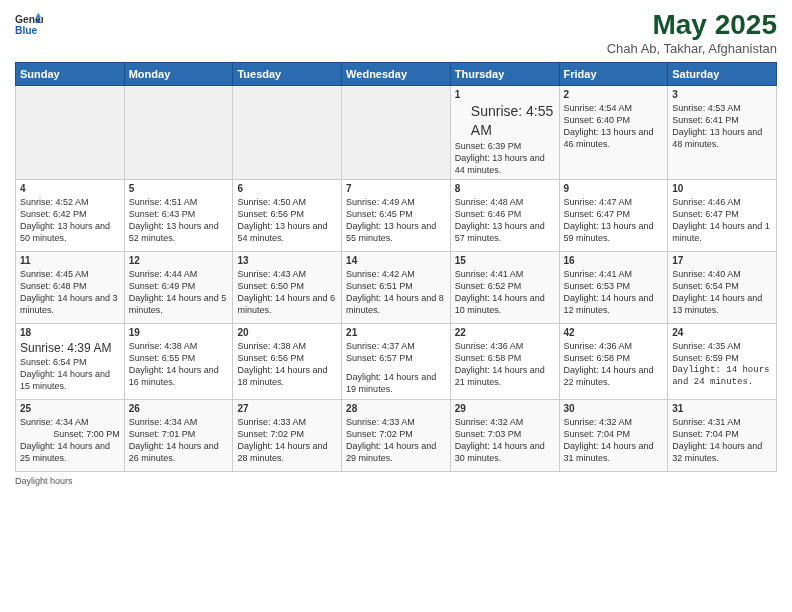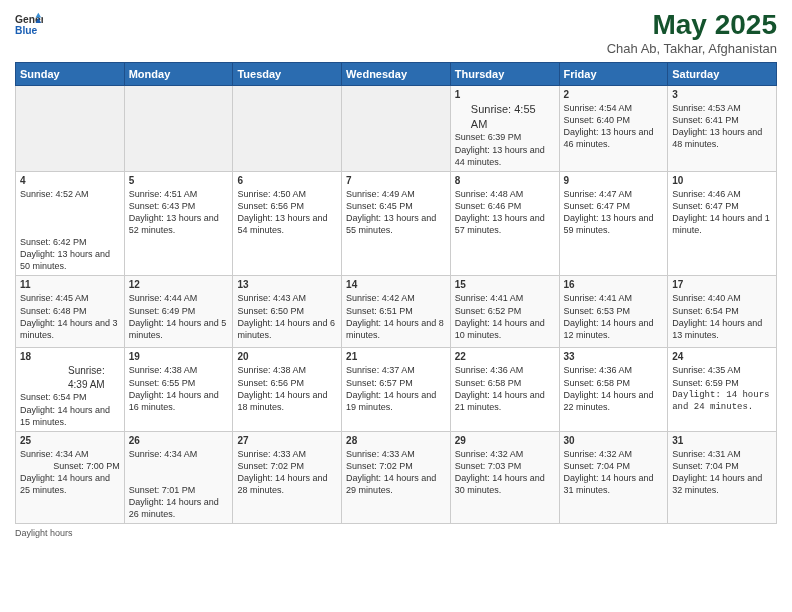--- a/index.html
+++ b/index.html
@@ -117,42 +117,42 @@
         </tr>
     </thead>
     <tbody id="calendar-body">
     <tr>
           <td class="day-empty"></td>
           <td class="day-empty"></td>
           <td class="day-empty"></td>
           <td class="day-empty"></td>
           <td>
             <span class="day-number">1</span>
-            <div style="font-size: 11px; line-height: 1.35; padding-left: 16px;">Sunrise: 4:55 AM</div>
+            <div style="font-size: 14px; line-height: 1.35; padding-left: 16px;">Sunrise: 4:55 AM</div>
             <div style="font-size: 9px; line-height: 1.35;">Sunset: 6:39 PM</div>
             <div style="font-size: 9px; line-height: 1.35;">Daylight: 13 hours and 44 minutes.</div>
           </td>
           <td>
             <span class="day-number">2</span>
             <div style="font-size: 9px; line-height: 1.35;">Sunrise: 4:54 AM</div>
             <div style="font-size: 9px; line-height: 1.35;">Sunset: 6:40 PM</div>
             <div style="font-size: 9px; line-height: 1.35;">Daylight: 13 hours and 46 minutes.</div>
           </td>
           <td>
             <span class="day-number">3</span>
             <div style="font-size: 9px; line-height: 1.35;">Sunrise: 4:53 AM</div>
             <div style="font-size: 9px; line-height: 1.35;">Sunset: 6:41 PM</div>
             <div style="font-size: 9px; line-height: 1.35;">Daylight: 13 hours and 48 minutes.</div>
           </td>
         </tr>
         <tr>
           <td>
             <span class="day-number">4</span>
             <div style="font-size: 9px; line-height: 1.35;">Sunrise: 4:52 AM</div>
-            <div style="font-size: 9px; line-height: 1.35; margin-top: 36px;">Sunset: 6:42 PM</div>
+            <div style="font-size: 9px; line-height: 1.35;">Sunset: 6:42 PM</div>
             <div style="font-size: 9px; line-height: 1.35;">Daylight: 13 hours and 50 minutes.</div>
           </td>
           <td>
             <span class="day-number">5</span>
             <div style="font-size: 9px; line-height: 1.35;">Sunrise: 4:51 AM</div>
             <div style="font-size: 9px; line-height: 1.35;">Sunset: 6:43 PM</div>
             <div style="font-size: 9px; line-height: 1.35;">Daylight: 13 hours and 52 minutes.</div>
           </td>
           <td>
             <span class="day-number">6</span>
@@ -225,50 +225,50 @@
           <td>
             <span class="day-number">17</span>
             <div style="font-size: 9px; line-height: 1.35;">Sunrise: 4:40 AM</div>
             <div style="font-size: 9px; line-height: 1.35;">Sunset: 6:54 PM</div>
             <div style="font-size: 9px; line-height: 1.35;">Daylight: 14 hours and 13 minutes.</div>
           </td>
         </tr>
         <tr>
           <td>
             <span class="day-number">18</span>
-            <div style="font-size: 10px; line-height: 1.35; margin-left: 48px;">Sunrise: 4:39 AM</div>
+            <div style="font-size: 12px; line-height: 1.35;">Sunrise: 4:39 AM</div>
             <div style="font-size: 9px; line-height: 1.35;">Sunset: 6:54 PM</div>
             <div style="font-size: 9px; line-height: 1.35;">Daylight: 14 hours and 15 minutes.</div>
           </td>
           <td>
             <span class="day-number">19</span>
             <div style="font-size: 9px; line-height: 1.35;">Sunrise: 4:38 AM</div>
             <div style="font-size: 9px; line-height: 1.35;">Sunset: 6:55 PM</div>
             <div style="font-size: 9px; line-height: 1.35;">Daylight: 14 hours and 16 minutes.</div>
           </td>
           <td>
             <span class="day-number">20</span>
             <div style="font-size: 9px; line-height: 1.35;">Sunrise: 4:38 AM</div>
             <div style="font-size: 9px; line-height: 1.35;">Sunset: 6:56 PM</div>
             <div style="font-size: 9px; line-height: 1.35;">Daylight: 14 hours and 18 minutes.</div>
           </td>
           <td>
             <span class="day-number">21</span>
             <div style="font-size: 9px; line-height: 1.35;">Sunrise: 4:37 AM</div>
             <div style="font-size: 9px; line-height: 1.35;">Sunset: 6:57 PM</div>
-            <div style="font-size: 9px; line-height: 1.35;">Daylight: 14 hours and 19 minutes.</div>
+            <div style="font-size: 9px; line-height: 1.35; margin-top: 7px;">Daylight: 14 hours and 19 minutes.</div>
           </td>
           <td>
             <span class="day-number">22</span>
             <div style="font-size: 9px; line-height: 1.35;">Sunrise: 4:36 AM</div>
             <div style="font-size: 9px; line-height: 1.35;">Sunset: 6:58 PM</div>
             <div style="font-size: 9px; line-height: 1.35;">Daylight: 14 hours and 21 minutes.</div>
           </td>
           <td>
-            <span class="day-number">33</span>
+            <span class="day-number">42</span>
             <div style="font-size: 9px; line-height: 1.35;">Sunrise: 4:36 AM</div>
             <div style="font-size: 9px; line-height: 1.35;">Sunset: 6:58 PM</div>
             <div style="font-size: 9px; line-height: 1.35;">Daylight: 14 hours and 22 minutes.</div>
           </td>
           <td>
             <span class="day-number">24</span>
             <div style="font-size: 9px; line-height: 1.35;">Sunrise: 4:35 AM</div>
             <div style="font-size: 9px; line-height: 1.35;">Sunset: 6:59 PM</div>
             <div style="font-size: 9px; line-height: 1.35; font-family: Liberation Mono, monospace;">Daylight: 14 hours and 24 minutes.</div>
           </td>
@@ -276,21 +276,21 @@
         <tr>
           <td>
             <span class="day-number">25</span>
             <div style="font-size: 9px; line-height: 1.35;">Sunrise: 4:34 AM</div>
             <div style="font-size: 9px; line-height: 1.35; text-align: right;">Sunset: 7:00 PM</div>
             <div style="font-size: 9px; line-height: 1.35;">Daylight: 14 hours and 25 minutes.</div>
           </td>
           <td>
             <span class="day-number">26</span>
             <div style="font-size: 9px; line-height: 1.35;">Sunrise: 4:34 AM</div>
-            <div style="font-size: 9px; line-height: 1.35; margin-top: 24px;">Sunset: 7:01 PM</div>
+            <div style="font-size: 9px; line-height: 1.35;">Sunset: 7:01 PM</div>
             <div style="font-size: 9px; line-height: 1.35;">Daylight: 14 hours and 26 minutes.</div>
           </td>
           <td>
             <span class="day-number">27</span>
             <div style="font-size: 9px; line-height: 1.35;">Sunrise: 4:33 AM</div>
             <div style="font-size: 9px; line-height: 1.35;">Sunset: 7:02 PM</div>
             <div style="font-size: 9px; line-height: 1.35;">Daylight: 14 hours and 28 minutes.</div>
           </td>
           <td>
             <span class="day-number">28</span>

